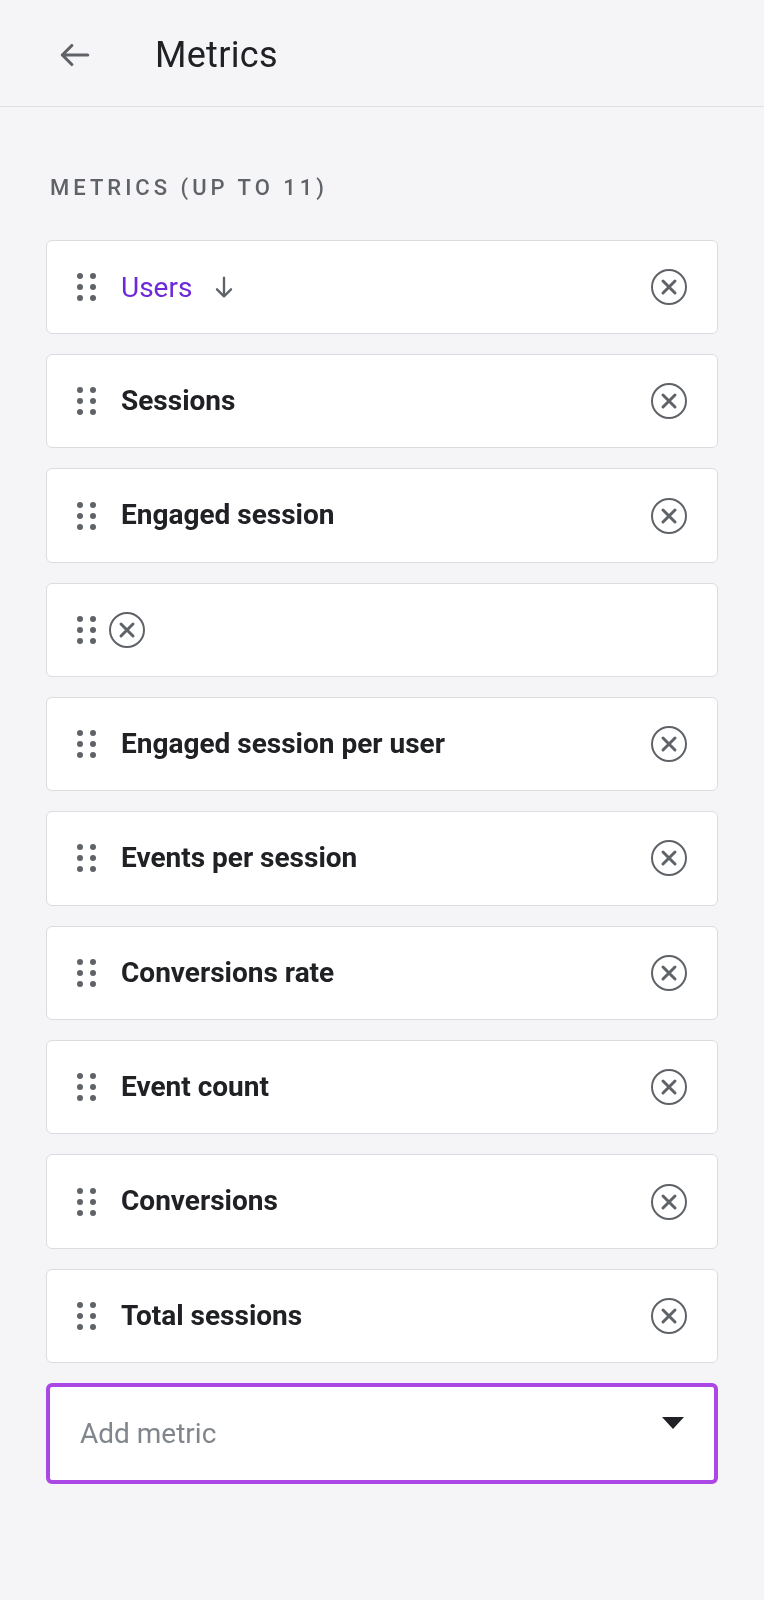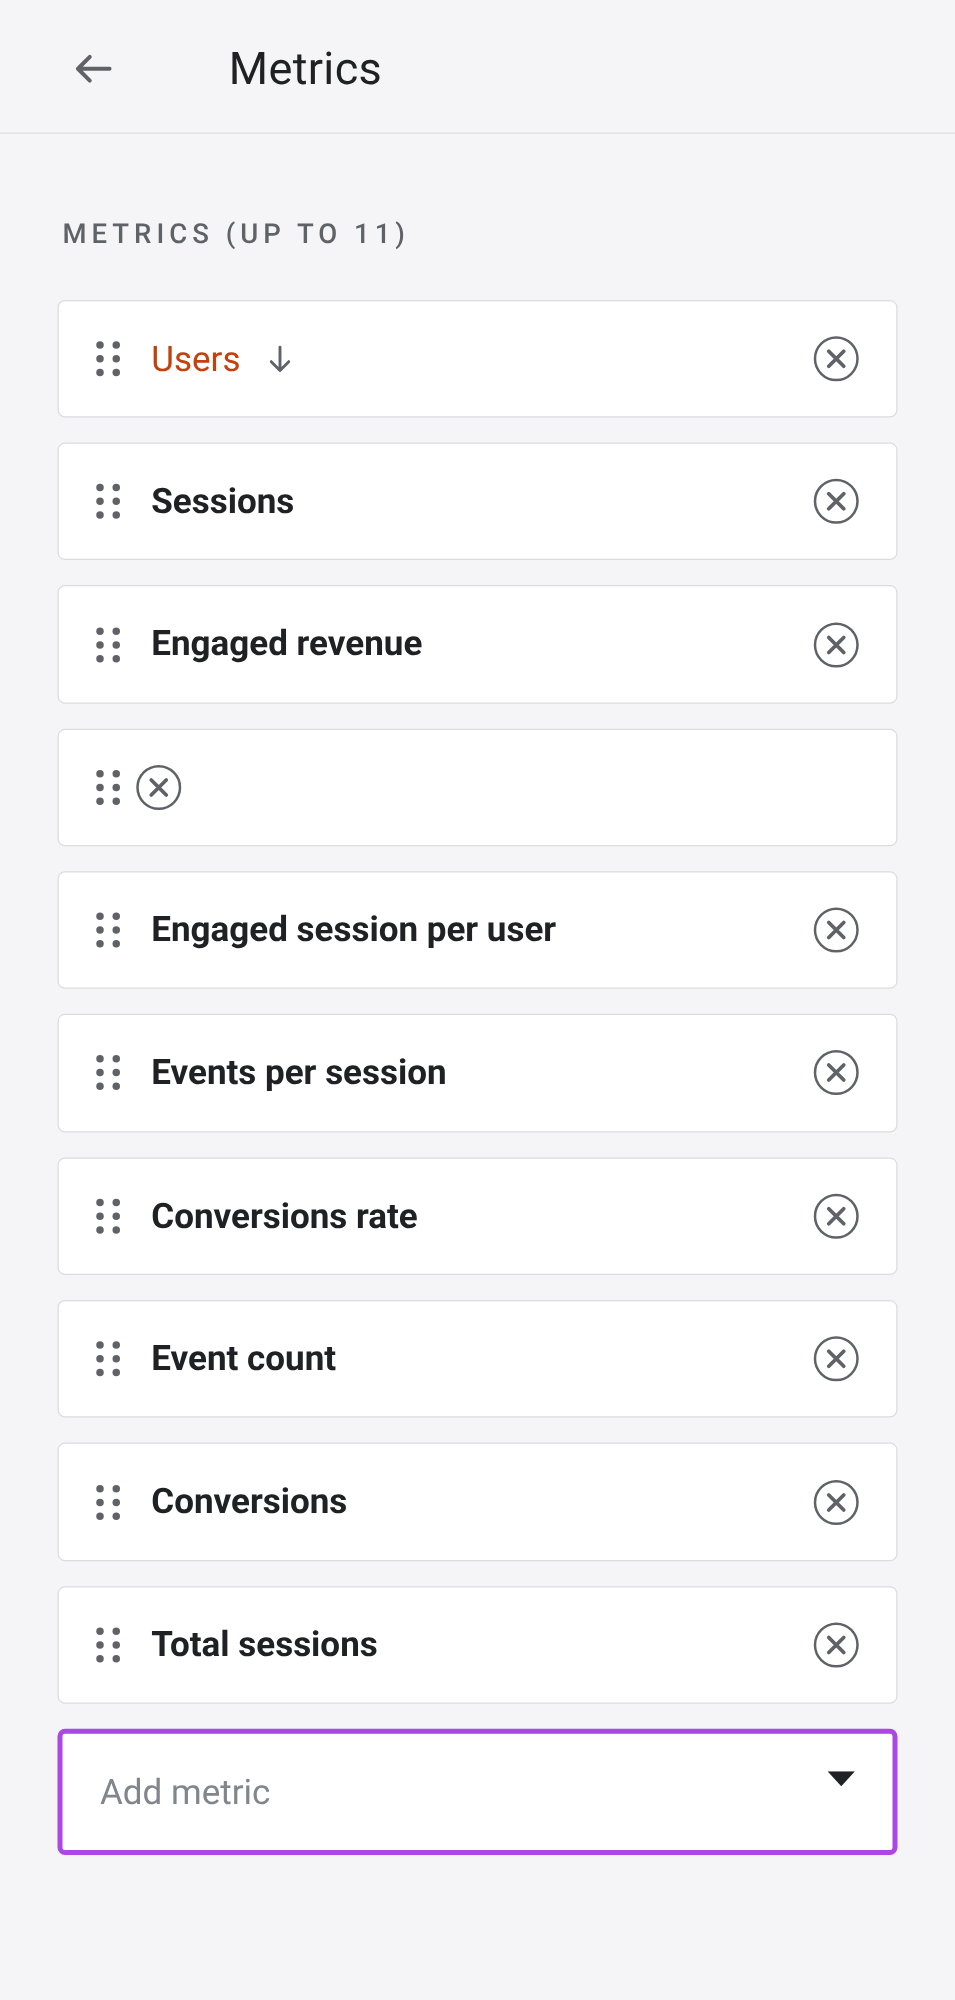--- a/index.html
+++ b/index.html
@@ -32,21 +32,20 @@
     }
     .back-arrow svg {
       width: 38px;
       height: 38px;
     }
     .header-title {
       font-size: 36px;
       font-weight: 400;
       color: #202124;
       letter-spacing: 0.3px;
-      margin-left: 28px;
     }
     .content {
       padding: 68px 46px 0 46px;
     }
     .section-label {
       font-size: 22px;
       font-weight: 500;
       color: #5f6368;
       letter-spacing: 4px;
       margin-bottom: 40px;
@@ -115,21 +114,21 @@
     }
     .first-row-label-wrap {
       display: flex;
       align-items: center;
       flex: 1;
       margin-left: 24px;
     }
     .first-row-label {
       font-size: 28px;
       font-weight: 400;
-      color: #c2410c;
+      color: #6d28d9;
     }
     .add-metric-card {
       background: #ffffff;
       border: 4px solid #ab47e5;
       border-radius: 6px;
       display: flex;
       align-items: flex-start;
       padding: 30px 30px;
       margin-top: 4px;
       cursor: pointer;
@@ -206,21 +205,21 @@
       </div>
       <div class="metric-card">
         <div class="drag-handle">
           <div class="drag-dot"></div>
           <div class="drag-dot"></div>
           <div class="drag-dot"></div>
           <div class="drag-dot"></div>
           <div class="drag-dot"></div>
           <div class="drag-dot"></div>
         </div>
-        <div class="metric-label">Engaged revenue</div>
+        <div class="metric-label">Engaged session</div>
         <div class="remove-btn">
           <svg viewBox="0 0 18 18">
             <path d="M3 3 L15 15 M15 3 L3 15" stroke-linecap="round"></path>
           </svg>
         </div>
       </div>
       <div class="metric-card">
         <div class="drag-handle">
           <div class="drag-dot"></div>
           <div class="drag-dot"></div>

